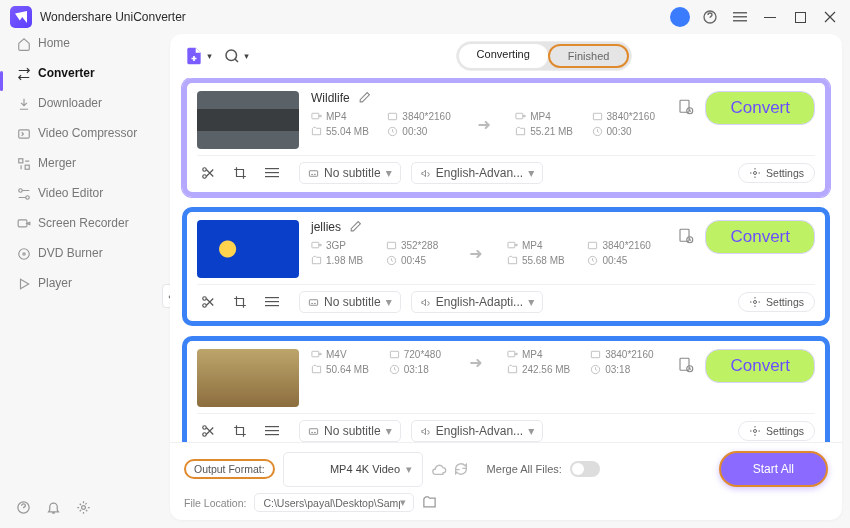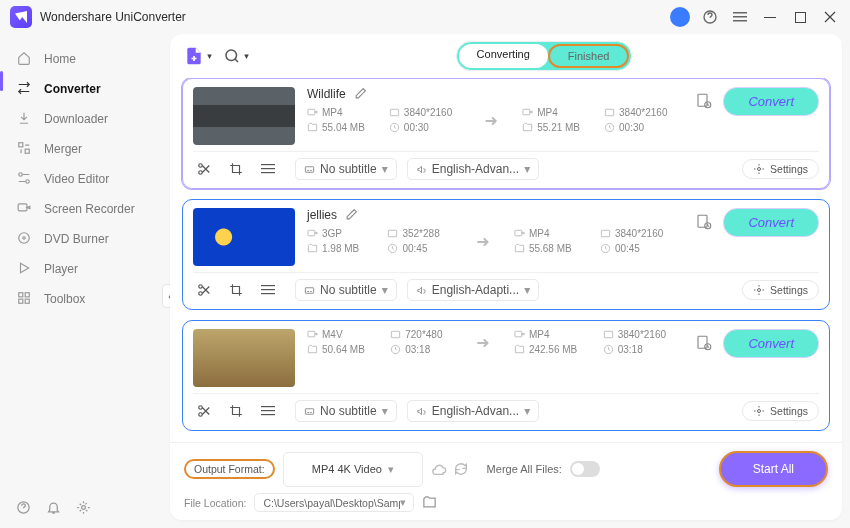--- a/index.html
+++ b/index.html
@@ -6,65 +6,65 @@
 body { width: 850px; height: 528px; background: #f7f7f8; overflow: hidden; }
 .titlebar { height: 34px; display: flex; align-items: center; padding: 0 10px; }
 .logo { width: 22px; height: 22px; border-radius: 5px; background: linear-gradient(135deg,#7b5cff,#5b3fff); display:flex; align-items:center; justify-content:center; margin-right:8px;}
 .logo svg { width:12px; height:12px; fill:#fff;}
 .app-title { font-size: 12px; color: #2b2b2b; font-weight:500;}
 .titlebar-right { margin-left:auto; display:flex; align-items:center; gap:10px; color:#666;}
 .tb-icon { width:20px; height:20px; display:flex; align-items:center; justify-content:center; cursor:pointer; }
 .avatar { width:20px; height:20px; border-radius:50%; background:#3b7cff; }
 .main { display:flex; height: calc(100% - 34px); }
 .sidebar { width: 170px; padding: 2px 0; display:flex; flex-direction:column; position:relative;}
-.sidebar-item { height:30px; display:flex; align-items:flex-end; gap:12px; padding:0 16px; font-size:12px; color:#777; cursor:pointer; position:relative;}
+.sidebar-item { height:30px; display:flex; align-items:flex-start; gap:6px; padding:0 16px; font-size:12px; color:#777; cursor:pointer; position:relative;}
 .sidebar-item .si-icon { width:16px; height:16px; display:flex; align-items:center; justify-content:center;}
 .sidebar-item.active { color:#111; font-weight:700; }
 .sidebar-item.active::before { content:''; position:absolute; left:0; top:5px; bottom:5px; width:3px; background:#7b5cff; border-radius:2px;}
 .sidebar-spacer { flex:1; }
 .sidebar-bottom { display:flex; gap:14px; padding:10px 16px; color:#888;}
 .sb-btn { width:16px; height:16px; cursor:pointer; }
 .collapse-tab { position:absolute; right:-8px; top:250px; width:16px; height:24px; background:#fff; border:1px solid #e5e5e9; border-radius:4px; display:flex; align-items:center; justify-content:center; font-size:10px; color:#555; cursor:pointer;}
 .content { flex:1; background:#fff; border-radius:12px; margin:0 8px 8px 0; display:flex; flex-direction:column; position:relative; box-shadow:0 1px 3px rgba(0,0,0,.04);}
 .toolbar { height:44px; display:flex; align-items:center; padding:0 14px; gap:10px;}
 .add-btn { width:28px; height:28px; display:flex; align-items:center; justify-content:center; color:#666; cursor:pointer; position:relative;}
 .add-file { color:#7b5cff; }
 .caret { font-size:9px; margin-left:3px; color:#444;}
-.tabs { margin:0 auto; display:flex; background:#5eead4; border-radius:16px; padding:2px; border:1px solid #eee;}
+.tabs { margin:0 auto; display:flex; background:#e5e5e5; border-radius:16px; padding:2px; border:1px solid #eee;}
 .tab { padding:4px 18px; font-size:11px; border-radius:14px; color:#666; cursor:pointer;}
 .tab.active { background:#fff; color:#222; }
 .finished-highlight { border:2px solid #e08a2e; border-radius:14px;}
 .hispeed { margin-left:auto; font-size:11px; color:#ff7a00; display:flex; align-items:center; gap:5px; cursor:pointer;}
 .cards { flex:1; overflow:auto; padding:0 12px;}
-.card { border:1px solid #3b82f6; border-radius:10px; padding:8px 10px; margin-bottom:10px; display:flex; flex-direction:column; gap:6px;}
+.card { border:5px solid #3b82f6; border-radius:10px; padding:8px 10px; margin-bottom:10px; display:flex; flex-direction:column; gap:6px;}
 .card.active { border-color:#b4a8ff; box-shadow:0 0 0 1px #b4a8ff;}
 .card-top { display:flex; gap:12px; align-items:flex-start;}
 .thumb { width:102px; height:58px; background:#111; border-radius:4px; overflow:hidden; flex-shrink:0;}
 .thumb.wildlife { background:linear-gradient(#5a6268 0,#5a6268 18px,#3a3d3f 18px,#3a3d3f 40px,#5a6268 40px); position:relative;}
 .thumb.jellies { background:radial-gradient(circle at 30% 50%,#ffd34e 8px,#0a3fc9 9px);}
 .thumb.kent { background:linear-gradient(#bca56b,#8c6e3e);}
 .info { flex:1; }
 .title-row { display:flex; align-items:center; gap:8px; font-size:12px; color:#333; margin-bottom:6px;}
 .edit-ic { width:14px; height:14px; cursor:pointer; color:#888;}
 .meta-grid { display:grid; grid-template-columns:repeat(2,auto) 30px repeat(2,auto); gap:4px 16px; font-size:10px; color:#888; align-items:center;}
 .meta-item { display:flex; align-items:center; gap:4px;}
 .mi-ic { width:11px; height:11px; color:#bbb;}
 .arrow { grid-row:span 2; color:#bbb; text-align:center; font-size:16px;}
 .right-col { display:flex; align-items:center; gap:8px; margin-left:8px;}
 .settings-ic { width:20px; height:20px; cursor:pointer; color:#888;}
-.convert-btn { padding:6px 24px; font-size:13px; border:1px solid #d8d1ff; background:#5eead4; color:#6b4fff; border-radius:14px; cursor:pointer;font-style:italic;}
+.convert-btn { padding:6px 24px; font-size:17px; border:1px solid #d8d1ff; background:#bef264; color:#6b4fff; border-radius:14px; cursor:pointer;}
 .card-bottom { display:flex; align-items:center; gap:10px; border-top:1px solid #f0f0f2; padding-top:6px;}
 .tool-ic { width:22px; height:22px; display:flex; align-items:center; justify-content:center; color:#666; cursor:pointer;}
 .dropdown { display:flex; align-items:center; gap:5px; font-size:12px; color:#555; padding:3px 8px; border:1px solid #e8e8ed; border-radius:5px; cursor:pointer; min-width:92px; justify-content:space-between; white-space:nowrap;}
 .dd-ic { width:11px; height:11px;}
 .settings-link { display:flex; align-items:center; gap:5px; font-size:10.5px; color:#555; padding:3px 10px; border:1px solid #e8e8ed; border-radius:12px; cursor:pointer;}
 .footer { padding:8px 14px; border-top:1px solid #f0f0f3; display:flex; flex-direction:column; gap:6px; font-size:11px; color:#666;}
 .footer-row { display:flex; align-items:center; gap:8px;}
 .of-label { border:2px solid #e08a2e; border-radius:12px; padding:2px 8px; font-size:10.5px; color:#555;}
-.of-select { display:flex; align-items:center; gap:6px; padding:10px 10px; font-size:11px; color:#444; border:1px solid #e8e8ed; border-radius:5px; min-width:140px; justify-content:center; cursor:pointer;}
+.of-select { display:flex; align-items:center; gap:6px; padding:10px 10px; font-size:11px; color:#444; border:1px solid #e8e8ed; border-radius:5px; min-width:140px; justify-content:flex-end; cursor:pointer;}
 .cloud-ics { display:flex; gap:6px; color:#999;}
 .merge-toggle { width:30px; height:16px; background:#ddd; border-radius:8px; position:relative; cursor:pointer;}
 .merge-toggle::after { content:''; position:absolute; left:2px; top:2px; width:12px; height:12px; background:#fff; border-radius:50%;}
 .start-all { padding:9px 32px; background:#8b6bff; color:#fff; border-radius:18px; font-size:12px; cursor:pointer; border:2px solid #e08a2e; box-shadow:0 2px 6px rgba(139,107,255,.4);}
 .fl-label { font-size:10.5px; color:#888;}
 .fl-input { flex:1; max-width:160px; display:flex; align-items:center; padding:2px 8px; border:1px solid #e8e8ed; border-radius:5px; justify-content:space-between; cursor:pointer;}
 svg { display:block; }
 </style>
 </head>
 <body>
@@ -131,20 +131,29 @@
         <span class="si-icon">
           <svg width="14" height="14" viewBox="0 0 24 24" fill="none" stroke="#999" stroke-width="2">
             <path d="M12 3v12m-5-5l5 5 5-5M5 21h14"></path>
           </svg>
         </span>
         <span>Downloader</span>
       </div>
     <div class="sidebar-item">
         <span class="si-icon">
           <svg width="14" height="14" viewBox="0 0 24 24" fill="none" stroke="#999" stroke-width="2">
+            <rect x="3" y="5" width="18" height="14" rx="2"></rect>
+            <path d="M8 9l3 3-3 3"></path>
+          </svg>
+        </span>
+        <span>Video Compressor</span>
+      </div>
+    <div class="sidebar-item">
+        <span class="si-icon">
+          <svg width="14" height="14" viewBox="0 0 24 24" fill="none" stroke="#999" stroke-width="2">
             <rect x="3" y="3" width="7" height="7"></rect>
             <rect x="14" y="14" width="7" height="7"></rect>
             <path d="M14 7h7M7 14v7"></path>
           </svg>
         </span>
         <span>Merger</span>
       </div>
     <div class="sidebar-item">
         <span class="si-icon">
           <svg width="14" height="14" viewBox="0 0 24 24" fill="none" stroke="#999" stroke-width="2">
@@ -173,31 +182,20 @@
         </span>
         <span>DVD Burner</span>
       </div>
     <div class="sidebar-item">
         <span class="si-icon">
           <svg width="14" height="14" viewBox="0 0 24 24" fill="none" stroke="#999" stroke-width="2">
             <polygon points="6,4 20,12 6,20"></polygon>
           </svg>
         </span>
         <span>Player</span>
-      </div>
-    <div class="sidebar-item">
-        <span class="si-icon">
-          <svg width="14" height="14" viewBox="0 0 24 24" fill="none" stroke="#999" stroke-width="2">
-            <rect x="3" y="3" width="7" height="7"></rect>
-            <rect x="14" y="3" width="7" height="7"></rect>
-            <rect x="3" y="14" width="7" height="7"></rect>
-            <rect x="14" y="14" width="7" height="7"></rect>
-          </svg>
-        </span>
-        <span>Toolbox</span>
       </div>
     <div class="sidebar-spacer"></div>
     <div class="sidebar-bottom">
       <div class="sb-btn">
           <svg width="15" height="15" viewBox="0 0 24 24" fill="none" stroke="#999" stroke-width="2">
             <circle cx="12" cy="12" r="9"></circle>
             <path d="M9 9a3 3 0 116 0c0 2-3 2-3 4m0 3h.01"></path>
           </svg>
         </div>
       <div class="sb-btn">

